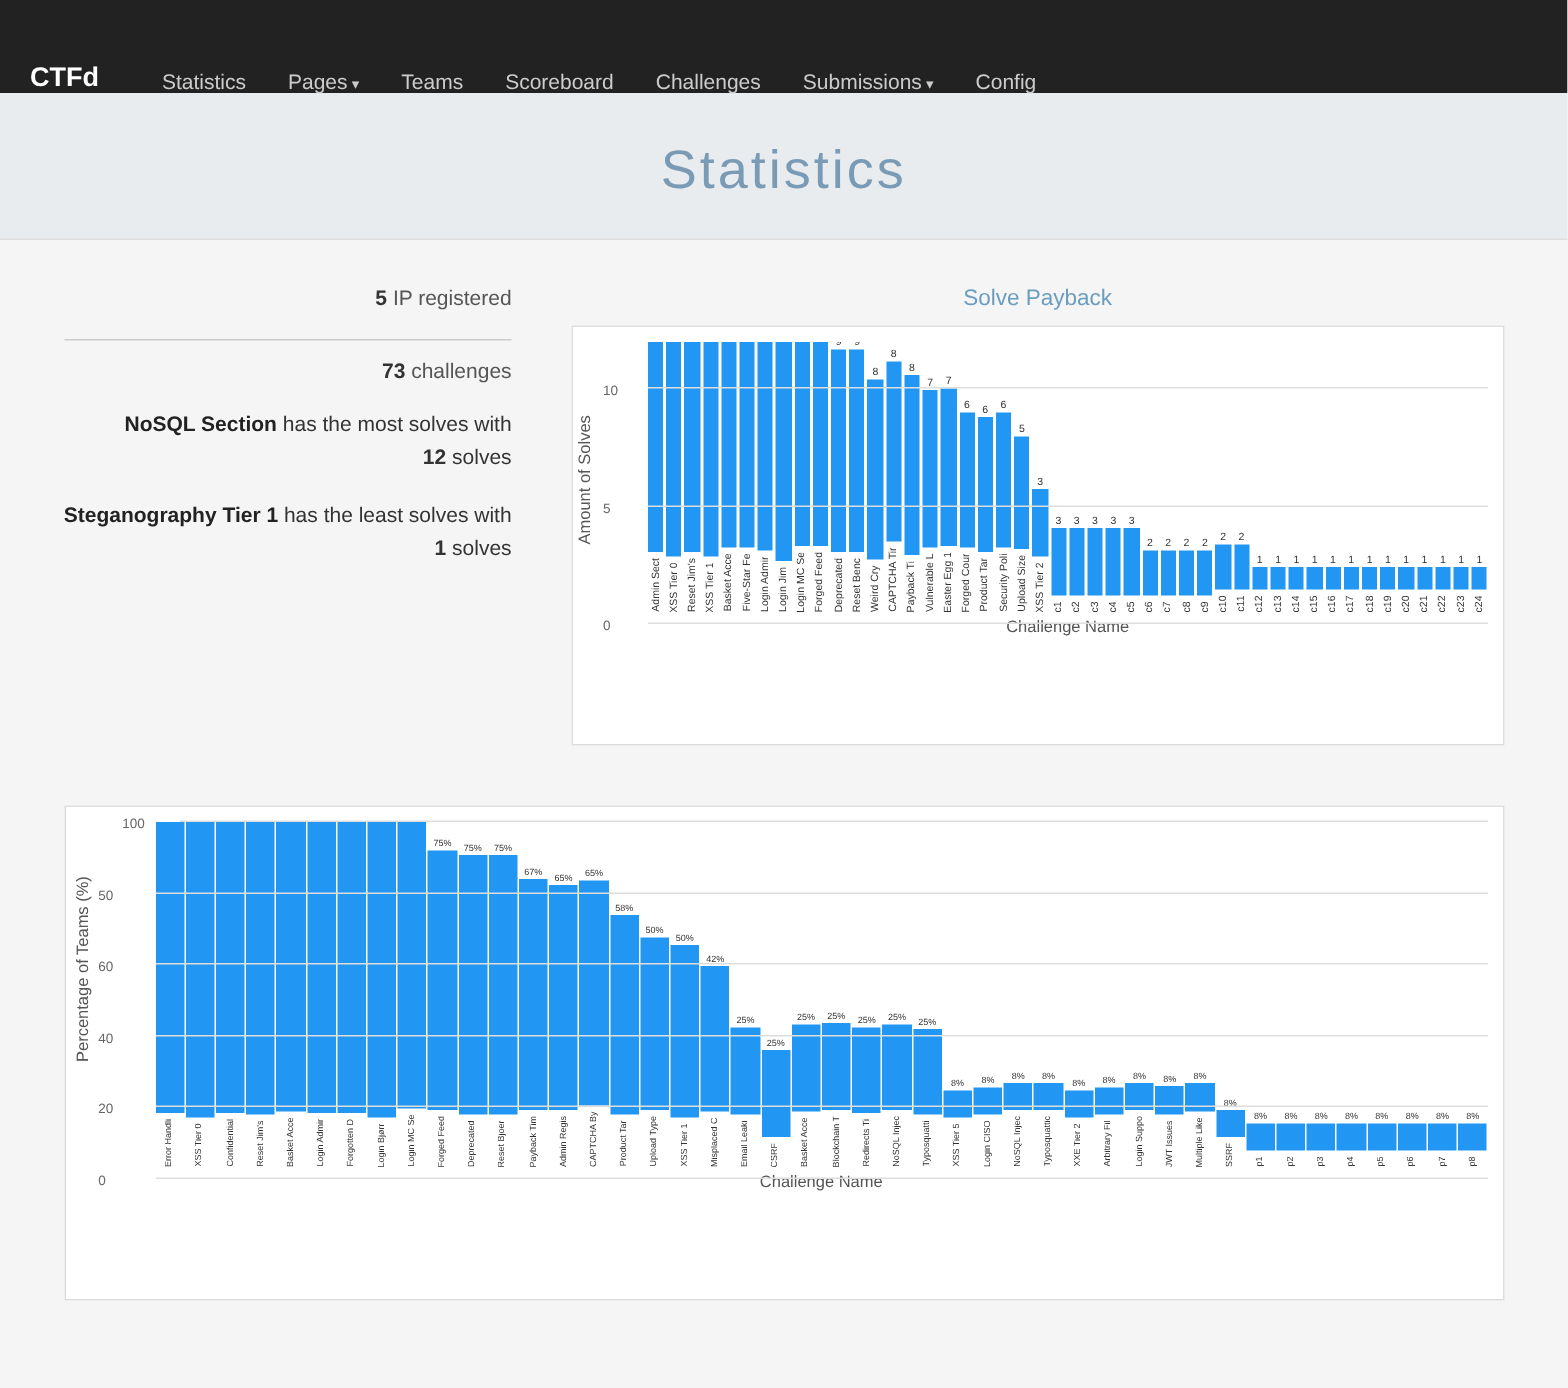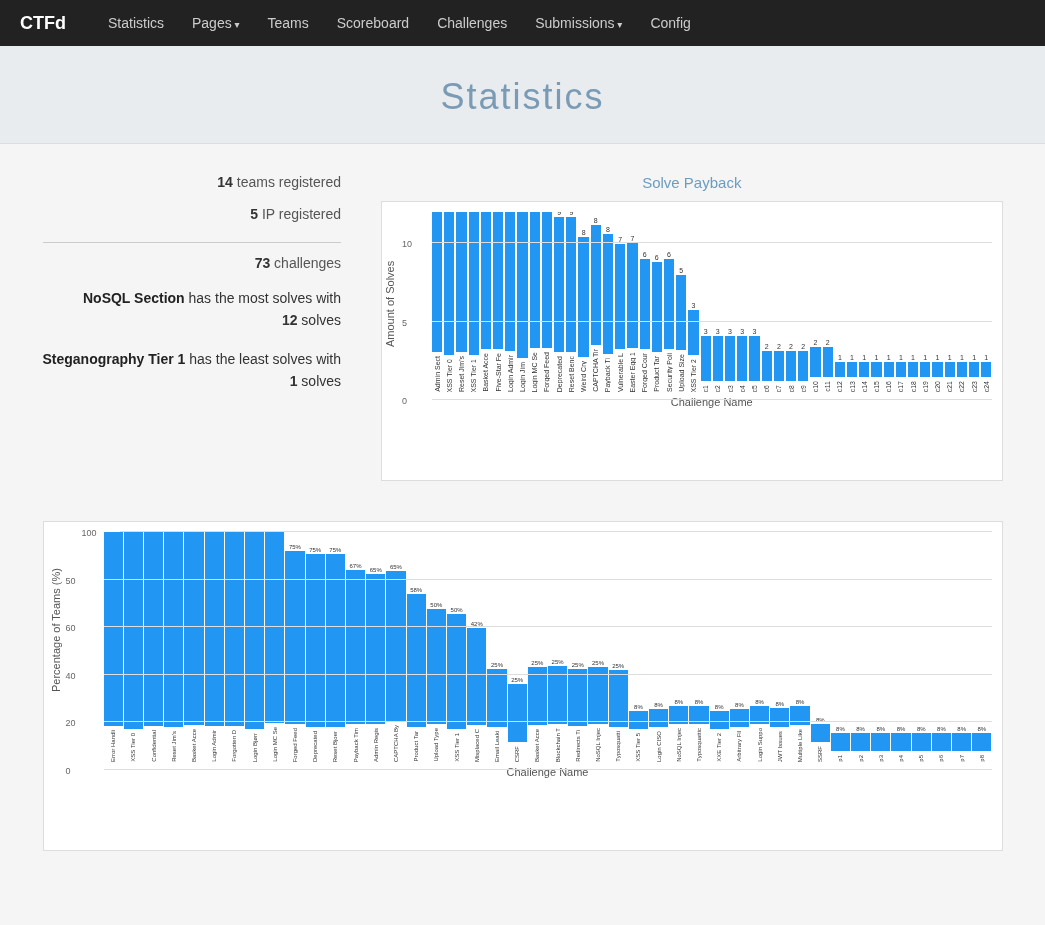--- a/index.html
+++ b/index.html
@@ -2,23 +2,23 @@
 <html><head>
   <meta charset="utf-8">
   <style>
     * { box-sizing: border-box; margin: 0; padding: 0; }
     body { font-family: 'Helvetica Neue', Arial, sans-serif; background: #f5f5f5; color: #333; font-size: 14px; }
 
     
     .navbar {
       background: #222;
       display: flex;
-      align-items: center;
+      align-items: flex-end;
       padding: 0 20px;
-      height: 46px;
+      height: 62px;
     }
     .navbar-brand {
       color: #fff;
       font-weight: bold;
       font-size: 18px;
       margin-right: 30px;
       text-decoration: none;
     }
     .nav-links {
       display: flex;
@@ -263,24 +263,20 @@
 
 <div class="page-header">
   <h1>Statistics</h1>
 </div>
 
 <div class="content">
 
   <div class="stats-row">
 
     <div class="stats-left">
-      <div class="stat-item">
-        <span class="num">14</span>
-        <span class="label">teams registered</span>
-      </div>
       <div class="stat-item">
         <span class="num">5</span>
         <span class="label">IP registered</span>
       </div>
       <hr class="divider">
       <div class="stat-item challenge-stat">
         <span class="num">73</span>
         <span class="label">challenges</span>
       </div>
       <div class="stat-item" style="text-align:right;line-height:1.6;">

